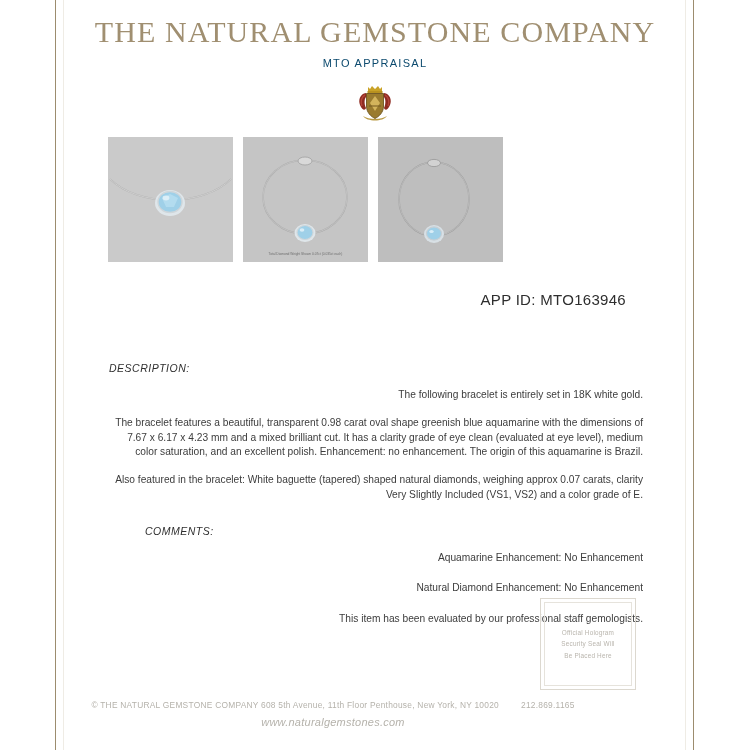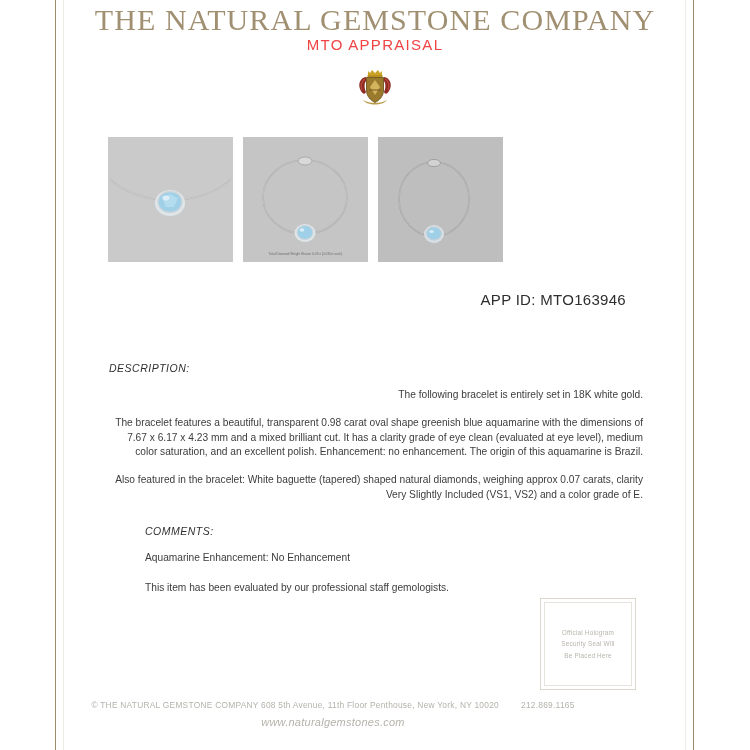--- a/index.html
+++ b/index.html
@@ -31,35 +31,36 @@
 
   .page {
     position: absolute;
     left: 0; top: 0;
     width: 750px;
     height: 750px;
   }
 
   
   .masthead {
-    padding-top: 4px;
+    padding-top: 16px;
     text-align: center;
   }
   .company-name {
     font-family: "Liberation Serif", serif;
     font-size: 30px;
     letter-spacing: 1.1px;
     color: #a08f71;
     line-height: 1.05;
     white-space: nowrap;
   }
   .doc-subtitle {
-    font-size: 15px;
+    margin-top: 9px;
+    font-size: 11px;
     letter-spacing: 1.3px;
-    color: #ef4444;
+    color: #0c4a6e;
   }
 
   
   .crest-wrap {
     margin-top: 13px;
     text-align: center;
     height: 46px;
   }
   .crest { display: inline-block; }
 
@@ -127,20 +128,21 @@
     color: #3c3c3c;
   }
   .para.tight { margin-bottom: 13px; text-align: right; }
 
   .comments-block { margin-top: 22px; margin-left: 36px; }
   .comment-line {
     font-size: 10.2px;
     line-height: 1.45;
     margin-bottom: 16px;
     color: #3c3c3c;
+    text-align: right;
   }
 
   
   .seal-outer {
     position: absolute;
     left: 540px;
     top: 598px;
     width: 96px;
     height: 92px;
     border: 1px solid #dcd8cf;
@@ -278,20 +280,21 @@
     <div class="para tight">The bracelet features a beautiful, transparent 0.98 carat oval shape greenish blue aquamarine with the dimensions of 7.67 x 6.17 x 4.23 mm and a mixed brilliant cut. It has a clarity grade of eye clean (evaluated at eye level), medium color saturation, and an excellent polish. Enhancement: no enhancement. The origin of this aquamarine is Brazil.</div>
 
     <div class="para tight">Also featured in the bracelet: White baguette (tapered) shaped natural diamonds, weighing approx 0.07 carats, clarity Very Slightly Included (VS1, VS2) and a color grade of E.</div>
 
 
     <div class="comments-block">
       <div class="section-label">COMMENTS:</div>
 
       <div class="comment-line">Aquamarine Enhancement: No Enhancement</div>
 
+      <div class="comment-line">Natural Diamond Enhancement: No Enhancement</div>
 
       <div class="comment-line">This item has been evaluated by our professional staff gemologists.</div>
     </div>
   </div>
 
   <div class="seal-outer">
     <div class="seal-inner">
       <div class="seal-text">
         <div>Official Hologram</div>
         <div>Security Seal Will</div>

